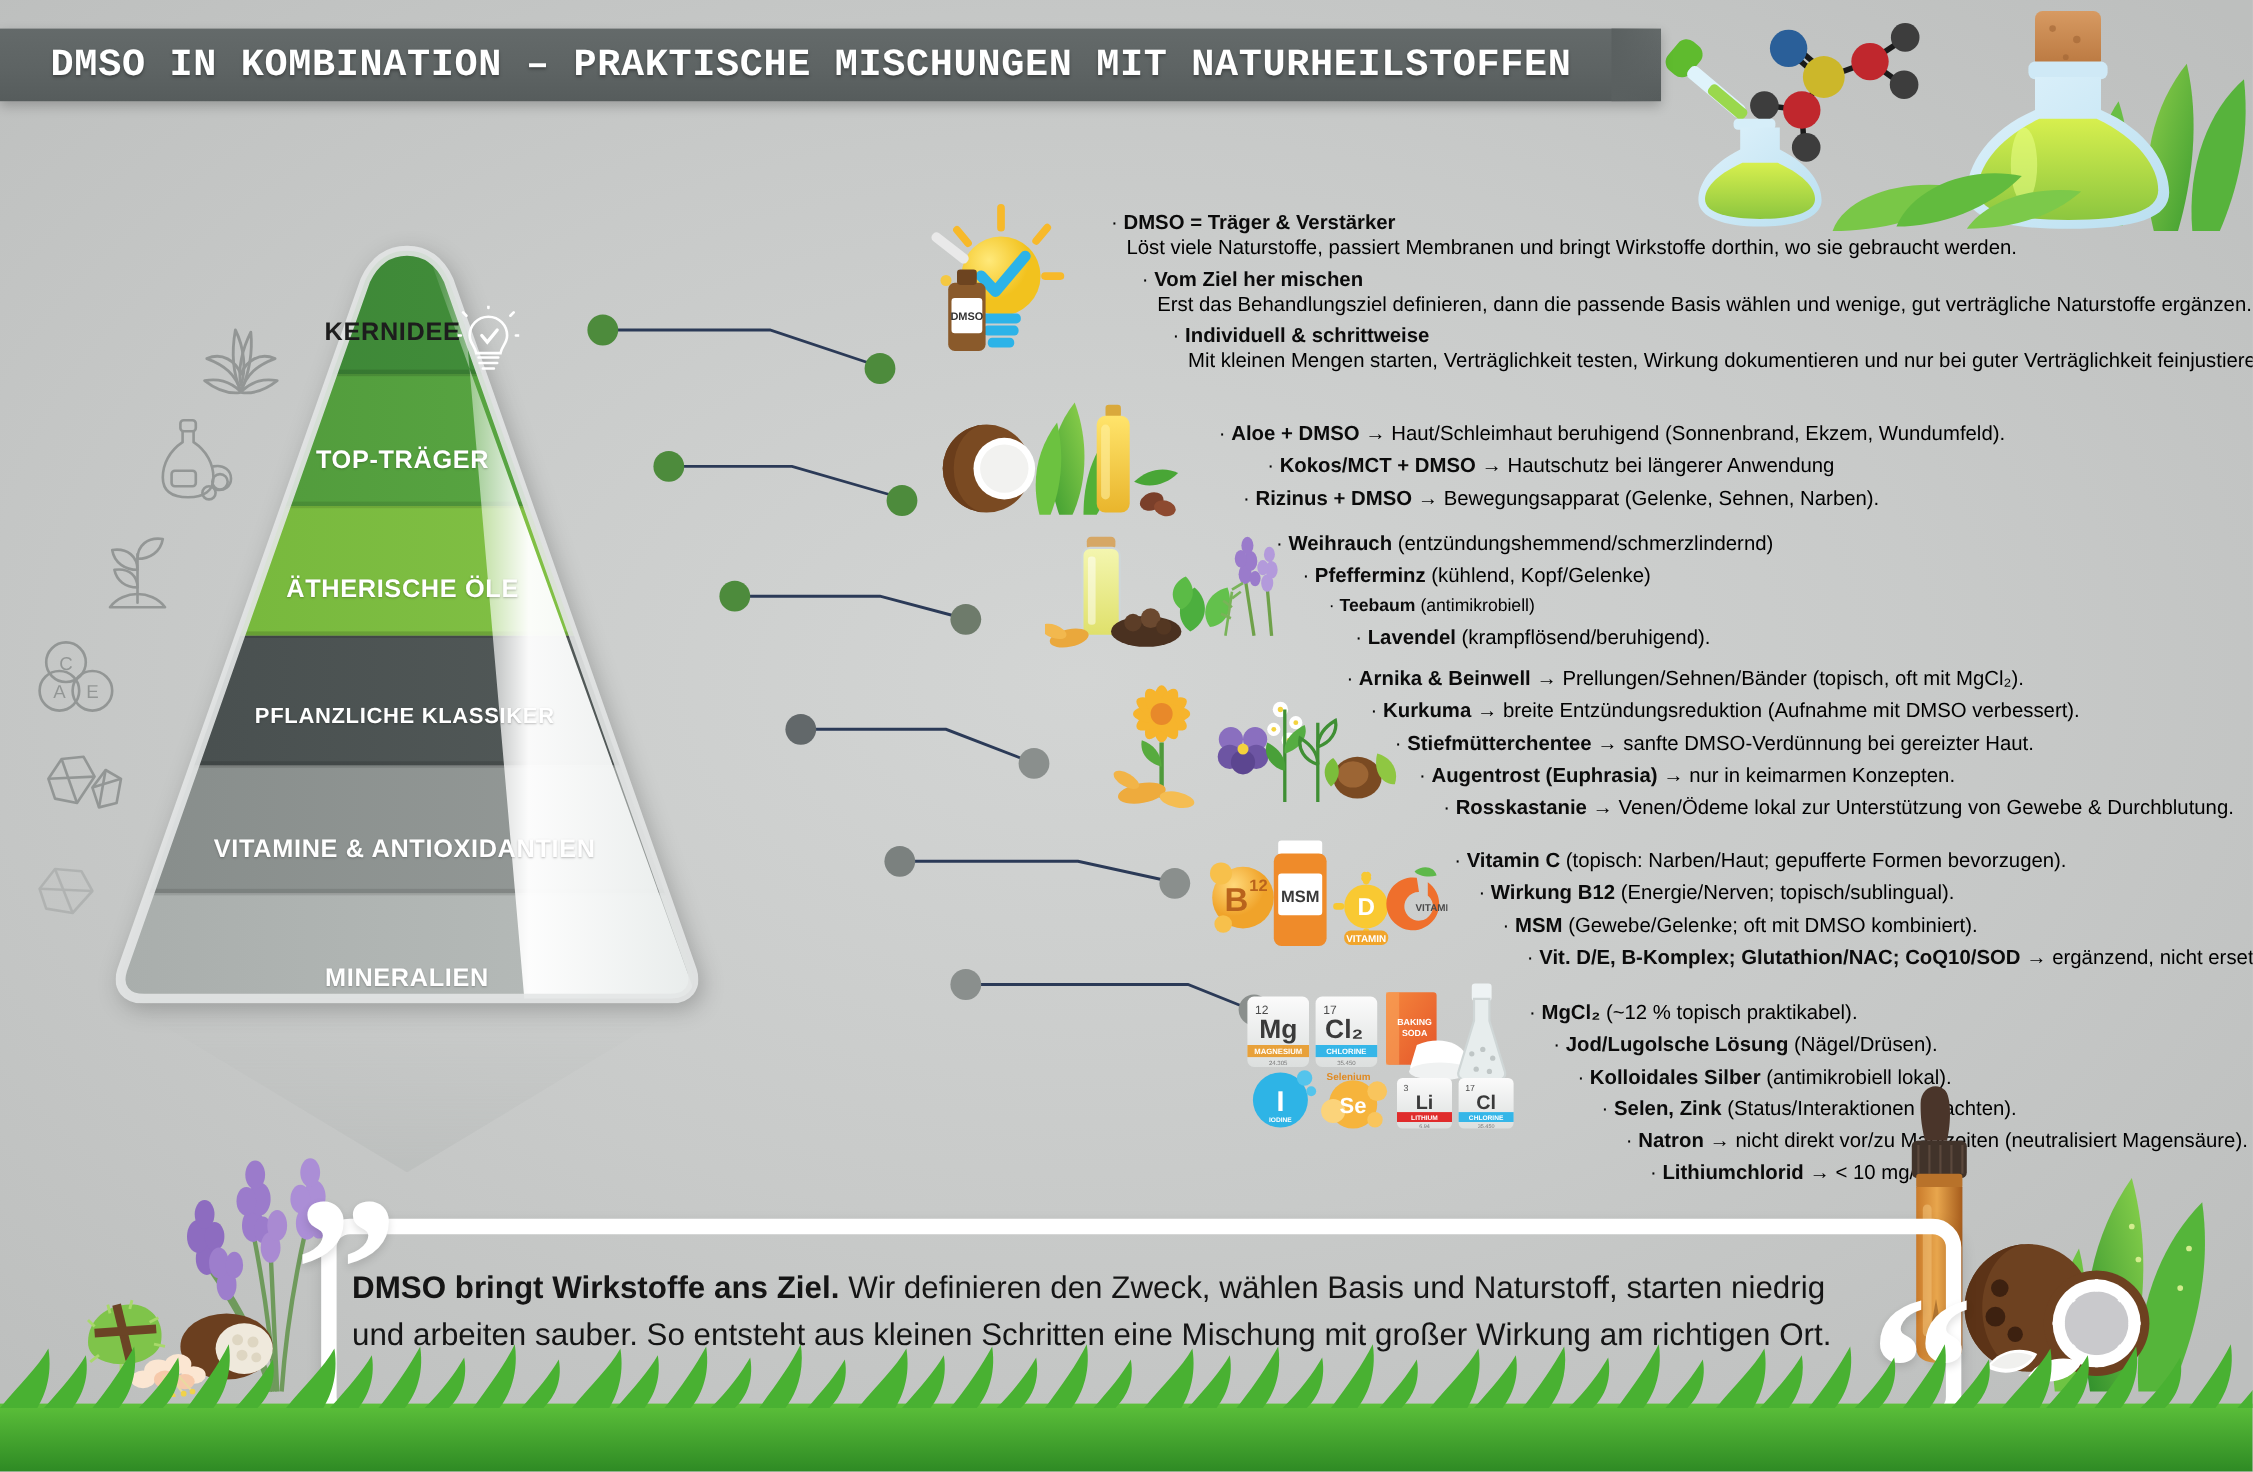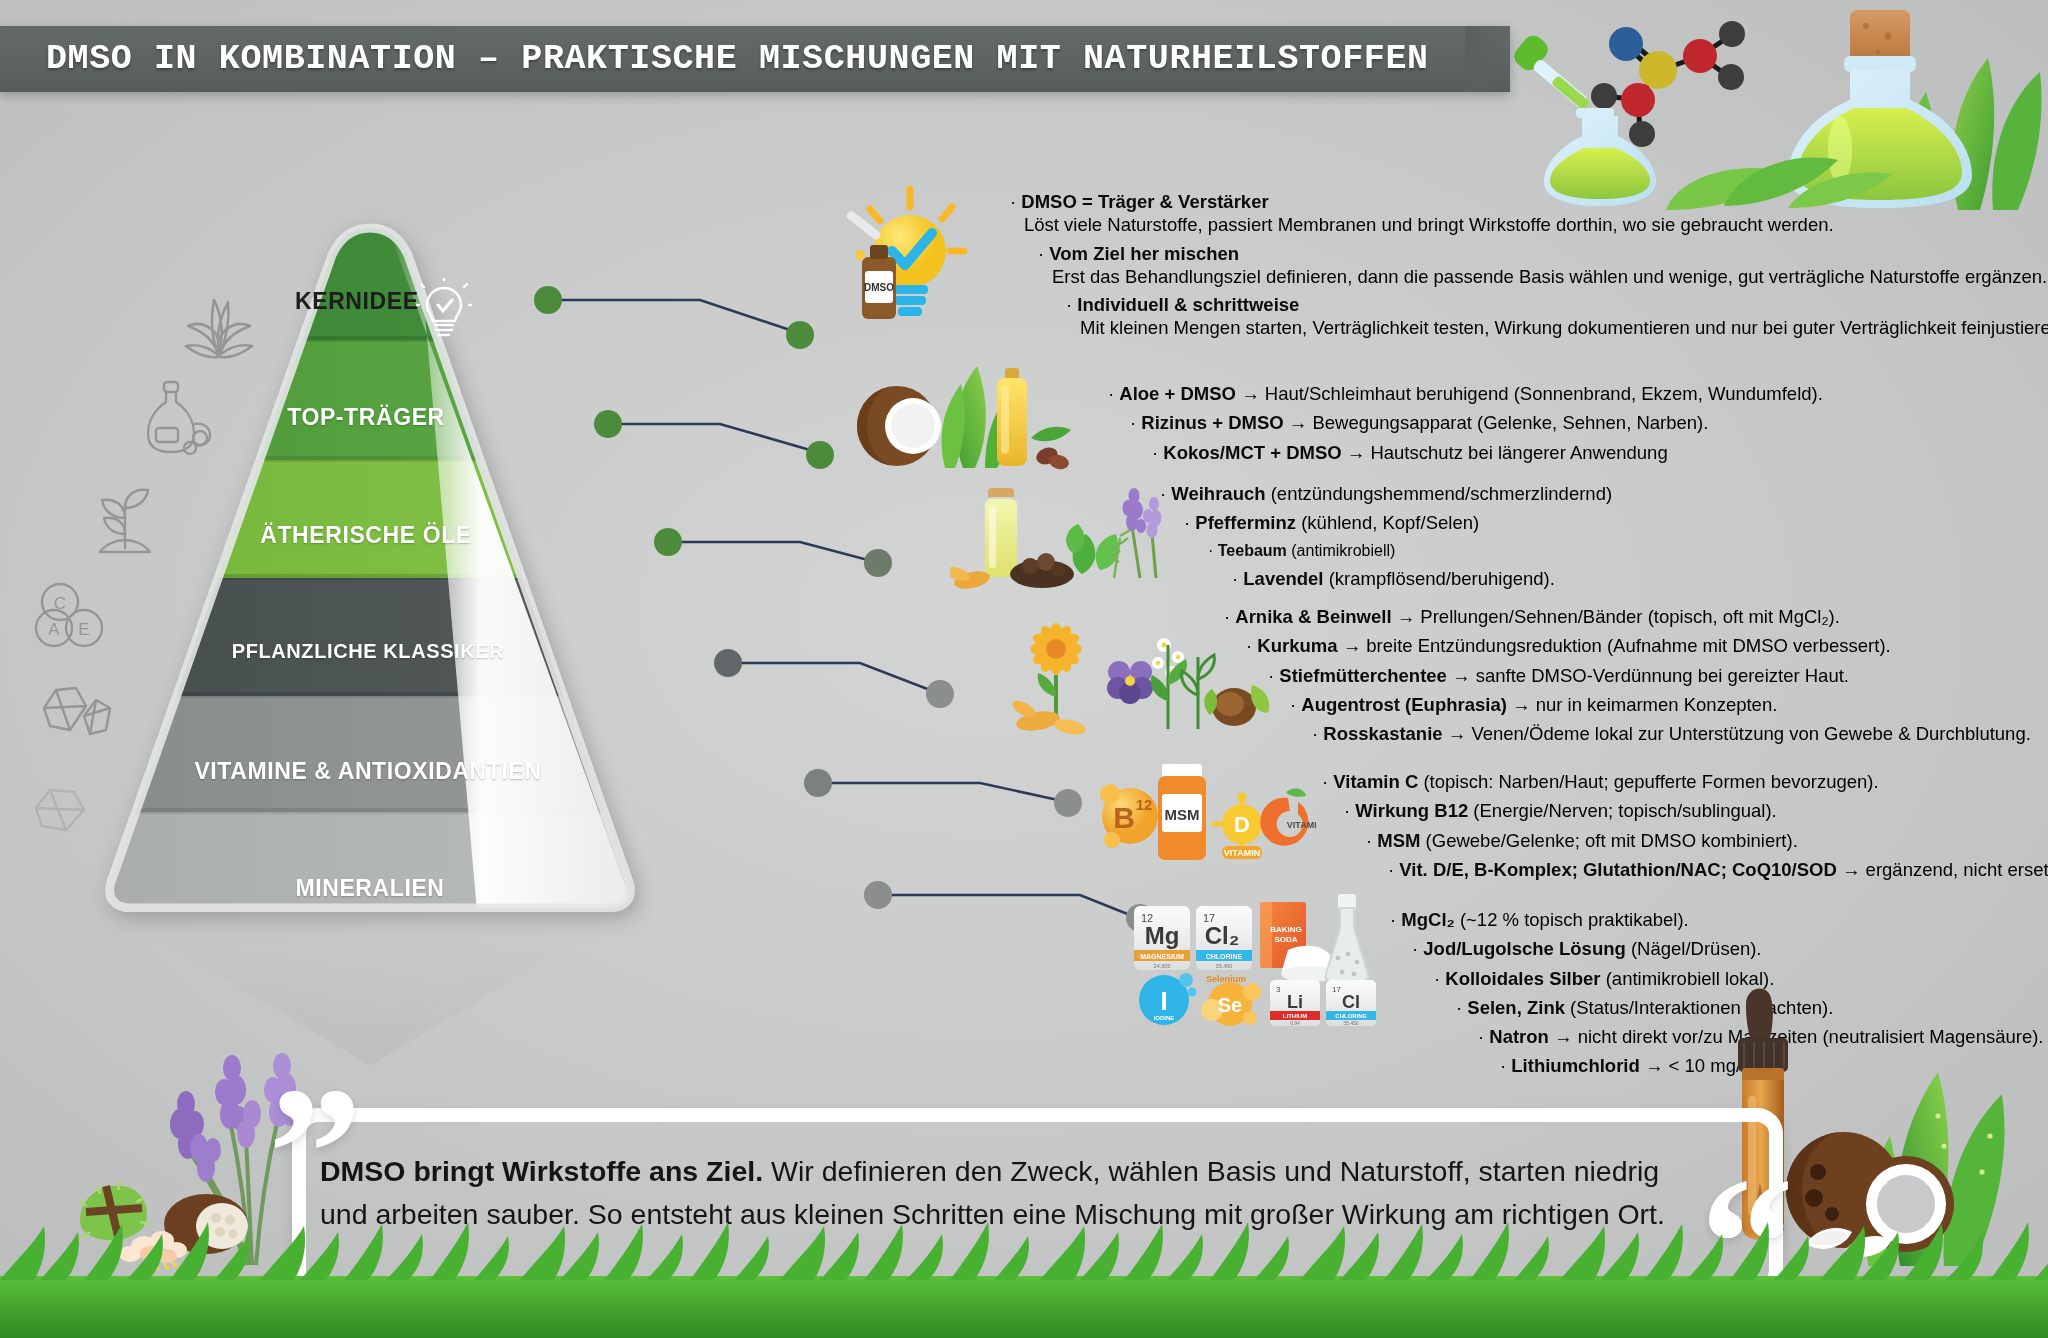--- a/index.html
+++ b/index.html
@@ -430,25 +430,25 @@
       <ellipse cx="202" cy="96" rx="11" ry="8" fill="#7a3f2a" transform="rotate(-20 202 96)"></ellipse>
       <ellipse cx="214" cy="102" rx="10" ry="7" fill="#8d4a30" transform="rotate(15 214 102)"></ellipse>
       <path d="M186 78 C198 66 214 64 226 70 C214 82 198 84 186 78 Z" fill="#49a636"></path>
     </svg>
   </div>
 
   <div class="block" style="left:1108px;top:382px;">
     <div class="bline" style="font-size:18.5px;">
       <span class="bul">·&nbsp;</span><b>Aloe + DMSO</b><span> → Haut/Schleimhaut beruhigend (Sonnenbrand, Ekzem, Wundumfeld).</span>
     </div>
+    <div class="bline" style="font-size:18.5px;margin-left:44px;margin-top:6px;">
+      <span class="bul">·&nbsp;</span><b>Kokos/MCT + DMSO</b><span> → Hautschutz bei längerer Anwendung</span>
+    </div>
     <div class="bline" style="font-size:18.5px;margin-left:22px;margin-top:6px;">
       <span class="bul">·&nbsp;</span><b>Rizinus + DMSO</b><span> → Bewegungsapparat (Gelenke, Sehnen, Narben).</span>
-    </div>
-    <div class="bline" style="font-size:18.5px;margin-left:44px;margin-top:6px;">
-      <span class="bul">·&nbsp;</span><b>Kokos/MCT + DMSO</b><span> → Hautschutz bei längerer Anwendung</span>
     </div>
   </div>
 
   <div class="art" style="left:950px;top:482px;">
     <svg width="220" height="110" viewBox="0 0 220 110">
       <defs>
         <linearGradient id="oilC" x1="0" y1="0" x2="0" y2="1">
             <stop offset="0%" stop-color="#f4f6b0"></stop>
             <stop offset="100%" stop-color="#dfe06a"></stop>
           </linearGradient>
@@ -496,21 +496,21 @@
       <ellipse cx="22" cy="98" rx="18" ry="8" fill="#eaa83c" transform="rotate(-12 22 98)"></ellipse>
       <ellipse cx="8" cy="92" rx="12" ry="6" fill="#f2b84e" transform="rotate(20 8 92)"></ellipse>
     </svg>
   </div>
 
   <div class="block" style="left:1160px;top:482px;">
     <div class="bline" style="font-size:18.5px;">
       <span class="bul">·&nbsp;</span><b>Weihrauch</b><span> (entzündungshemmend/schmerzlindernd)</span>
     </div>
     <div class="bline" style="font-size:18.5px;margin-left:24px;margin-top:6px;">
-      <span class="bul">·&nbsp;</span><b>Pfefferminz</b><span> (kühlend, Kopf/Selen)</span>
+      <span class="bul">·&nbsp;</span><b>Pfefferminz</b><span> (kühlend, Kopf/Gelenke)</span>
     </div>
     <div class="bline" style="font-size:16px;margin-left:48px;margin-top:6px;">
       <span class="bul">·&nbsp;</span><b>Teebaum</b><span> (antimikrobiell)</span>
     </div>
     <div class="bline" style="font-size:18.5px;margin-left:72px;margin-top:6px;">
       <span class="bul">·&nbsp;</span><b>Lavendel</b><span> (krampflösend/beruhigend).</span>
     </div>
   </div>
 
   <div class="art" style="left:1012px;top:605px;">

